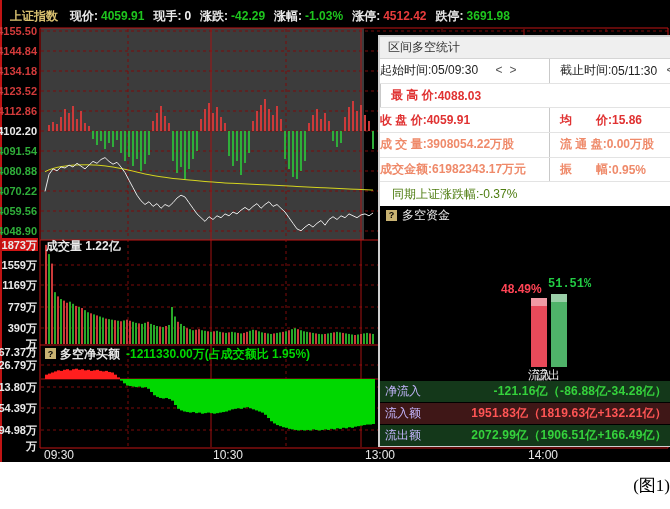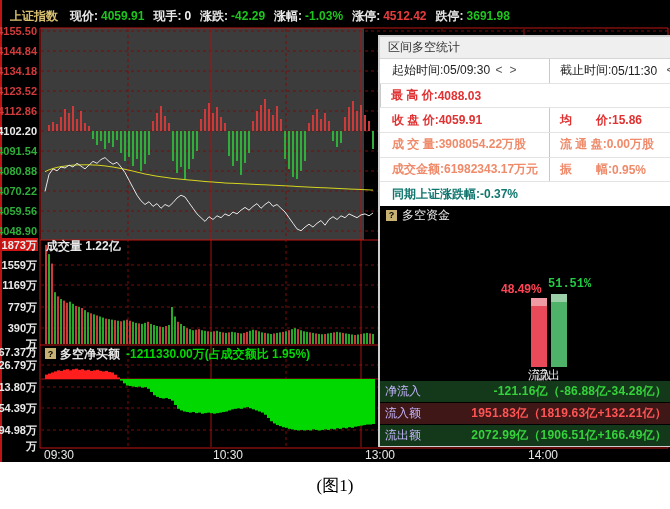--- a/index.html
+++ b/index.html
@@ -12,26 +12,26 @@
   .symbol{color:#d8c070;padding:0 12px 0 10px;}
   .field{margin-right:9px;white-space:nowrap;}
   .flbl{color:#e8e8e8;margin-right:3px;}
   .c-green{color:#1ec41e}.c-red{color:#e83c3c}.c-white{color:#f0f0f0}
   
   .panel{position:absolute;left:378px;top:35px;width:330px;height:412px;background:#fff;border:2px solid #cfcfcf;box-sizing:border-box;font-size:12px;z-index:5;}
   .panel-title{height:21px;line-height:21px;background:#efefef;border-bottom:1px solid #d5d5d5;color:#333;padding-left:8px;}
   .stats{height:147px;background:#fff;display:flex;flex-direction:column;}
   .srow{flex:1;display:flex;align-items:center;border-bottom:1px solid #e3e3e3;position:relative;}
   .srow:last-child{border-bottom:none;}
-  .scell{flex:0 0 169px;padding-left:12px;box-sizing:border-box;white-space:nowrap;}
+  .scell{flex:0 0 169px;box-sizing:border-box;white-space:nowrap;}
   .scell2{flex:1;padding-left:10px;border-left:1px solid #c9c9c9;height:100%;display:flex;align-items:center;white-space:nowrap;}
   .srow.full{padding-left:12px;}
   .t-red{color:#e03232;font-weight:bold;}
   .t-salmon{color:#ef8a6a;font-weight:bold;}
-  .t-green{color:#0f766e;font-weight:bold;}
+  .t-green{color:#4d7c0f;font-weight:normal;}
   .t-dark{color:#222;}
   .arrows{position:absolute;top:4px;color:#555;font-size:12px;}
   .arrows span{display:inline-block;width:14px;text-align:center;cursor:pointer;}
   .funds-header{height:18px;background:#000;color:#e8e8e8;display:flex;align-items:center;gap:5px;padding-left:6px;}
   .qicon{width:11px;height:11px;background:#c8b272;color:#000;font-size:9px;line-height:11px;text-align:center;font-weight:bold;}
   .funds-chart{height:157px;background:#000;position:relative;}
   .vbar{position:absolute;bottom:14px;width:16px;}
   .vbar .cap{height:8px;width:100%;}
   .vbar.in{left:151px;background:#e84a5a;}
   .vbar.in .cap{background:#f09aa4;}
@@ -44,21 +44,21 @@
   .flow-rows{width:292px;background:#000;}
   .frow{height:21px;display:flex;align-items:center;font-size:12px;}
   .frow + .frow{border-top:1px solid #000;}
   .frow.g{background:#14381a;}
   .frow.r{background:#3f1717;}
   .flbl2{color:#c4b5fd;padding-left:5px;flex:0 0 48px;}
   .fval2{flex:1;text-align:right;padding-right:5px;font-weight:bold;letter-spacing:0.2px;}
   .frow.g .fval2{color:#35d23c;}
   .frow.r .fval2{color:#ff5555;}
   
-  .footer{position:absolute;left:0;top:462px;width:670px;height:47px;background:#fff;text-align:center;}
+  .footer{position:absolute;left:0;top:462px;width:670px;height:47px;background:#fff;text-align:right;}
   .caption{margin-top:12px;display:inline-block;font-family:"Liberation Serif","DejaVu Serif",serif;font-size:17px;color:#000;}
 </style>
 </head>
 <body>
 
 <div class="stage">
   <div class="window">
 
     <svg id="chart" width="670" height="462">
         <rect x="41" y="28" width="323" height="212" fill="#3c3c3c"></rect>

